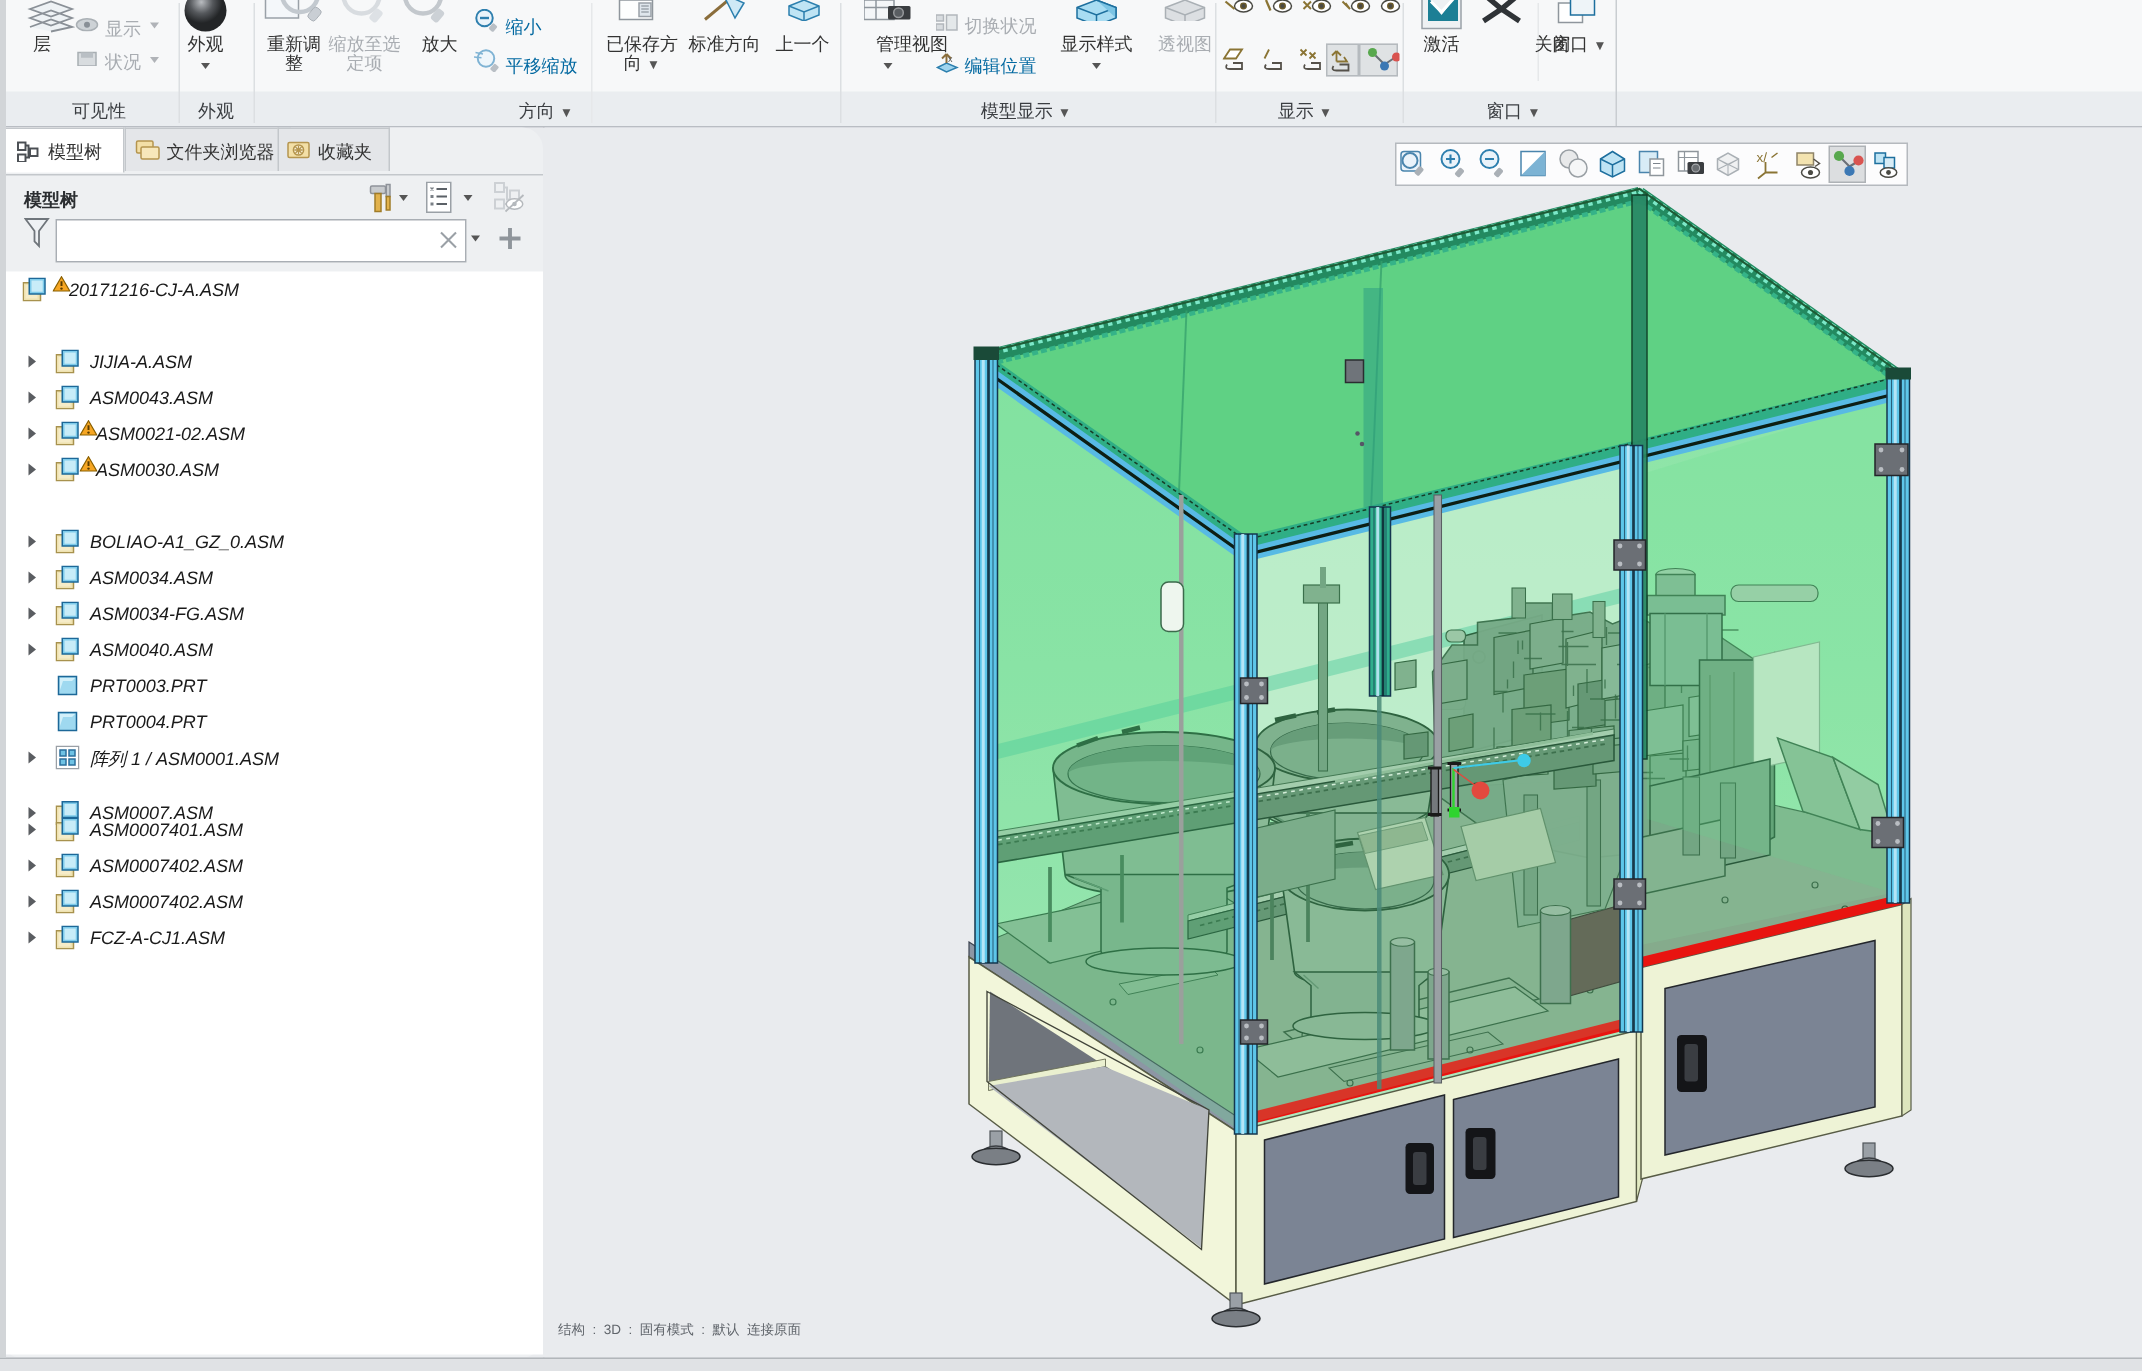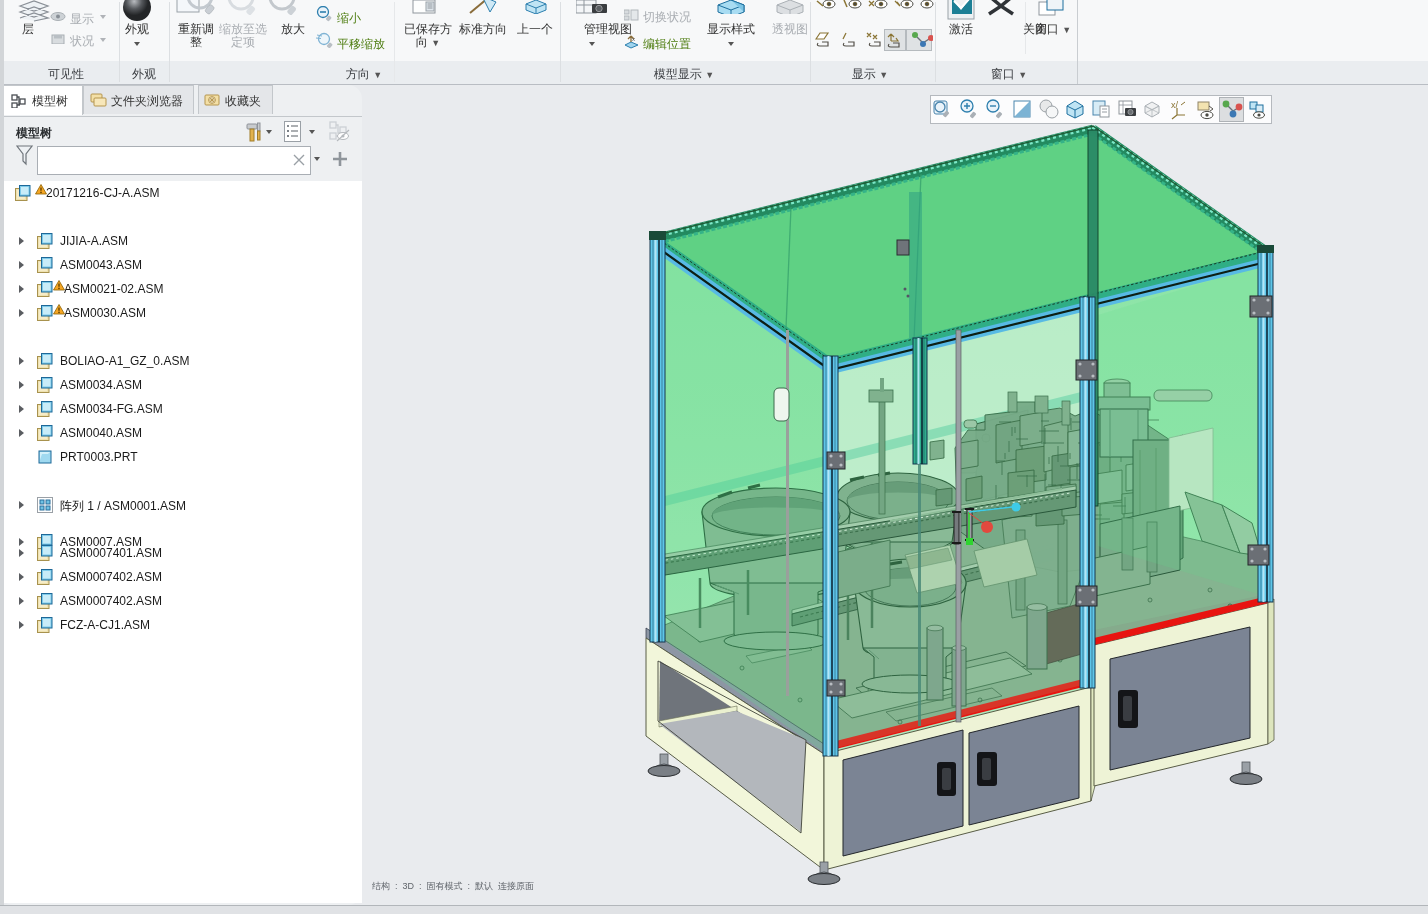--- a/index.html
+++ b/index.html
@@ -4,31 +4,31 @@
 <style>
 html,body{margin:0;padding:0;width:1428px;height:914px;overflow:hidden;background:#e9ebee;font-family:"Liberation Sans",sans-serif;}
 #app{position:absolute;left:0;top:0;width:1428px;height:914px;}
 .abs{position:absolute;}
 
 #ribbon{position:absolute;left:0;top:0;width:1428px;height:84px;background:#f7f8f9;border-bottom:1px solid #b9bdc3;}
 #ribbon .lblrow{position:absolute;left:0;top:61px;width:1428px;height:23px;background:#eaedf0;}
 #ribbon .sep{position:absolute;top:2px;width:1px;height:80px;background:#dcdfe2;}
 .glabel{position:absolute;top:66px;height:14px;font-size:12px;color:#3b3e42;white-space:nowrap;}
 .bigtxt{position:absolute;font-size:12px;color:#333;text-align:center;line-height:13px;white-space:nowrap;}
-.smtxt{position:absolute;font-size:12px;color:#4d7c0f;white-space:nowrap;}
+.smtxt{position:absolute;font-size:12px;color:#0369a1;white-space:nowrap;}
 .gray{color:#a9adb2 !important;}
 .dna{position:absolute;width:0;height:0;border-left:3.5px solid transparent;border-right:3.5px solid transparent;border-top:4px solid #555;}
 .dnag{border-top-color:#b0b3b8;}
 
 #lpanel{position:absolute;left:0;top:85px;width:362px;height:820px;background:#eef0f2;border-radius:14px;}
 .tab{position:absolute;top:0;height:28px;background:#e4e6e9;border:1px solid #c3c7cb;border-bottom:none;font-size:12px;color:#333;}
 .tab span{position:absolute;top:7px;}
 #treebody{position:absolute;left:0;top:96px;width:352px;height:722px;background:#fff;}
 .trow{position:absolute;left:0;height:24px;width:352px;font-size:12px;color:#1a1a1a;}
-.trow .txt{position:absolute;top:5px;}
+.trow .txt{position:absolute;top:5px;font-style:italic;}
 .arr{position:absolute;top:8px;width:0;height:0;border-top:4px solid transparent;border-bottom:4px solid transparent;border-left:5px solid #5a5d61;}
 
 #filterbox{position:absolute;left:37px;top:61px;width:272px;height:27px;background:#fff;border:1px solid #a9aeb4;}
 
 #vscroll{position:absolute;left:352px;top:96px;width:10px;height:722px;background:#ffffff;}
 #bottombar{position:absolute;left:0;top:905px;width:1428px;height:9px;background:#e0e2e5;border-top:1px solid #b2b6ba;}
 </style>
 </head>
 <body>
 <div id="app">
@@ -226,21 +226,21 @@
         </svg>
       <span style="left:28px">模型树</span>
     </div>
     <div class="tab" style="left:83px;width:109px">
       <svg class="abs" style="left:6px;top:7px" width="18" height="15">
           <rect x="1" y="1" width="11" height="8" rx="1" fill="#f3dfa6" stroke="#b5954e"></rect>
           <rect x="4" y="5" width="12" height="8" rx="1" fill="#f7e7ba" stroke="#b5954e"></rect>
         </svg>
       <span style="left:27px">文件夹浏览器</span>
     </div>
-    <div class="tab" style="left:198px;width:73px">
+    <div class="tab" style="left:185px;width:73px">
       <svg class="abs" style="left:5px;top:7px" width="17" height="14">
           <rect x="1" y="2" width="14" height="10" rx="1" fill="#f3dfa6" stroke="#b5954e"></rect>
           <circle cx="8" cy="7" r="3.4" fill="#fdf6e0" stroke="#b5954e"></circle>
           <path d="M8 4.2 v5.6 M5.2 7 h5.6 M6 5 l4 4 M6 9 l4 -4" stroke="#b5954e" stroke-width="0.9"></path>
         </svg>
       <span style="left:26px">收藏夹</span>
     </div>
     <div class="abs" style="left:16px;top:40px;font-size:12px;font-weight:bold;color:#2b2e31">模型树</div>
     <svg class="abs" style="left:242px;top:36px" width="20" height="22">
         <rect x="5" y="3" width="10" height="5" rx="1" fill="#c8cbce" stroke="#8f939a"></rect>
@@ -383,20 +383,27 @@
             <rect x="6" y="2" width="7.5" height="7.5" fill="#c8ecf8"></rect>
           </svg>
           <span class="txt" style="left:60px">ASM0040.ASM</span>
         </div>
       <div class="trow" style="top:264px">
           <svg class="abs" style="left:38px;top:5px" width="14" height="14">
             <rect x="1" y="1" width="12" height="12" fill="#9fd9f0" stroke="#1d6898"></rect>
             <path d="M2 2 h10 l-2 2 h-6 l-2 6 z" fill="#d2f0fa"></path>
           </svg>
           <span class="txt" style="left:60px">PRT0003.PRT</span>
+        </div>
+      <div class="trow" style="top:288px">
+          <svg class="abs" style="left:38px;top:5px" width="14" height="14">
+            <rect x="1" y="1" width="12" height="12" fill="#9fd9f0" stroke="#1d6898"></rect>
+            <path d="M2 2 h10 l-2 2 h-6 l-2 6 z" fill="#d2f0fa"></path>
+          </svg>
+          <span class="txt" style="left:60px">PRT0004.PRT</span>
         </div>
       <div class="trow" style="top:312px">
           <div class="arr" style="left:19px"></div>
           <svg class="abs" style="left:37px;top:4px" width="16" height="16">
             <rect x="0.5" y="0.5" width="15" height="15" fill="#fff" stroke="#9aa0a6"></rect>
             <rect x="3" y="3" width="4" height="4" fill="#6fc2e4" stroke="#2b6f9c"></rect>
             <rect x="9" y="3" width="4" height="4" fill="#6fc2e4" stroke="#2b6f9c"></rect>
             <rect x="3" y="9" width="4" height="4" fill="#6fc2e4" stroke="#2b6f9c"></rect>
             <rect x="9" y="9" width="4" height="4" fill="#6fc2e4" stroke="#2b6f9c"></rect>
           </svg>

